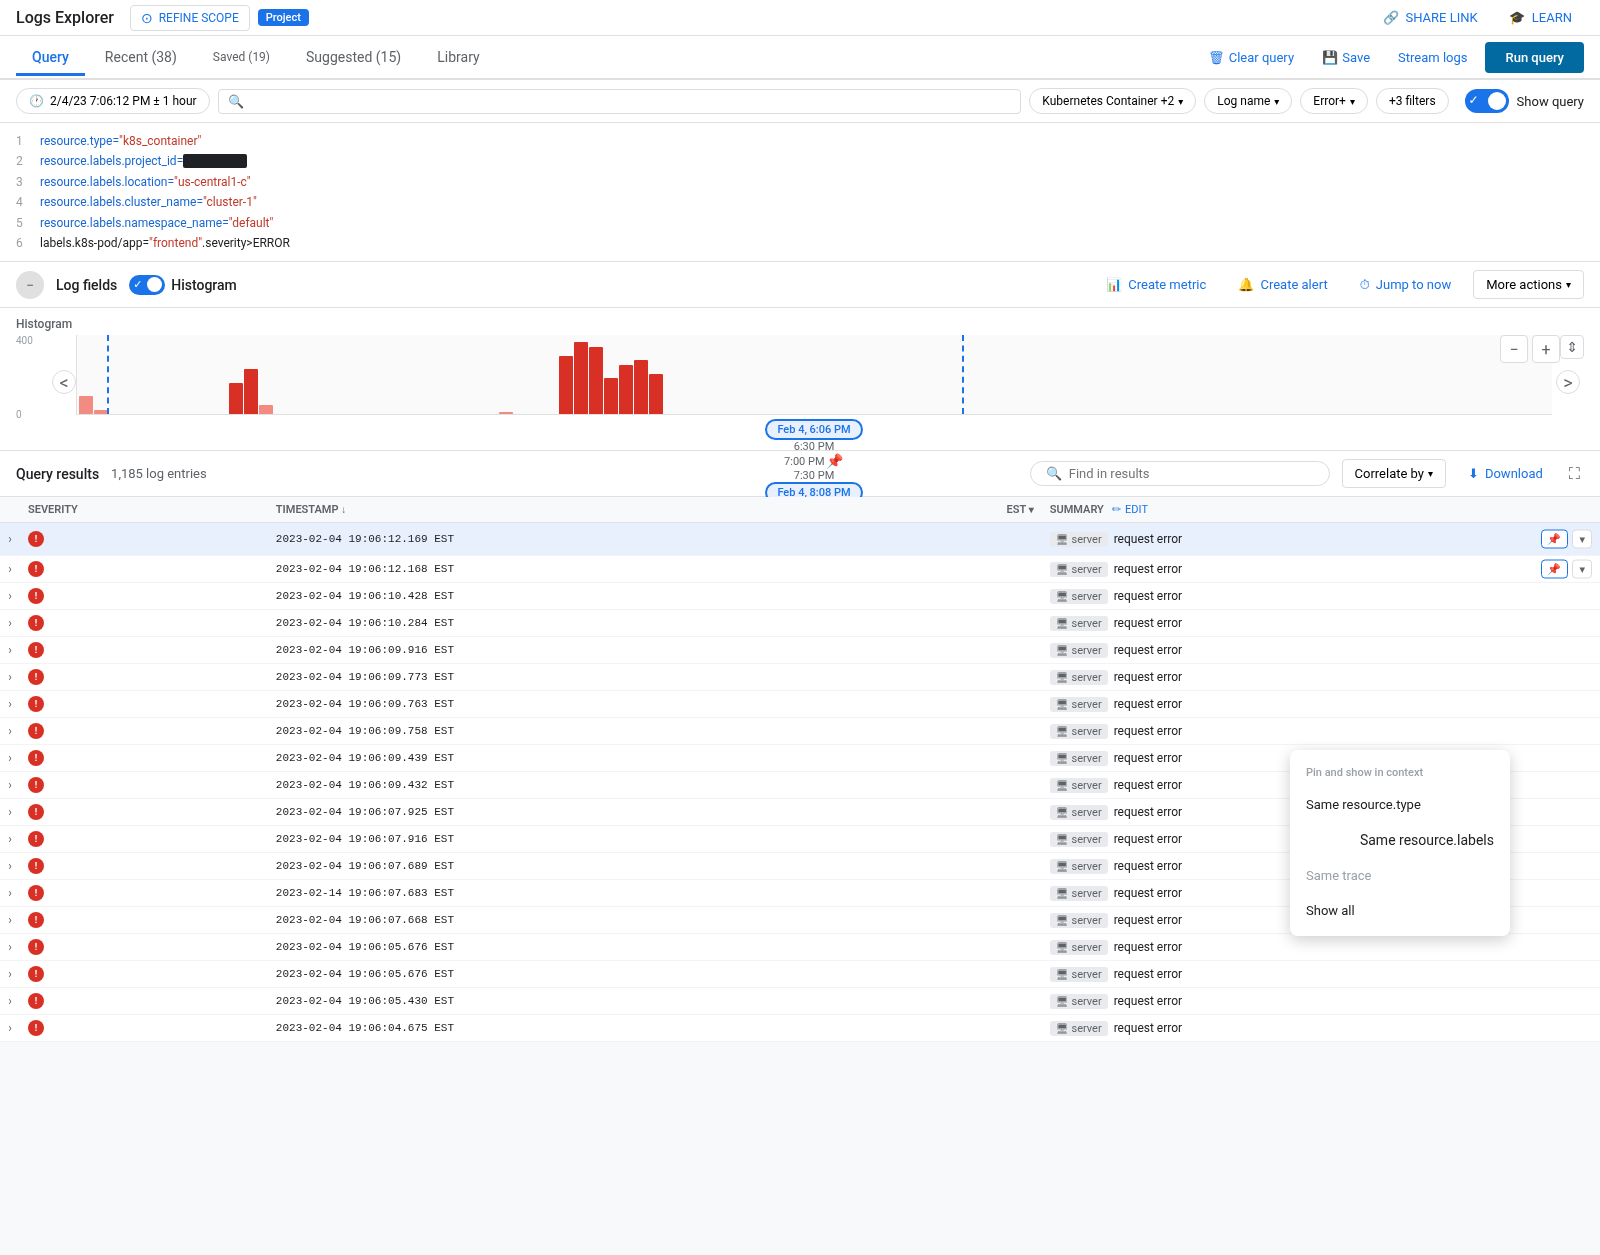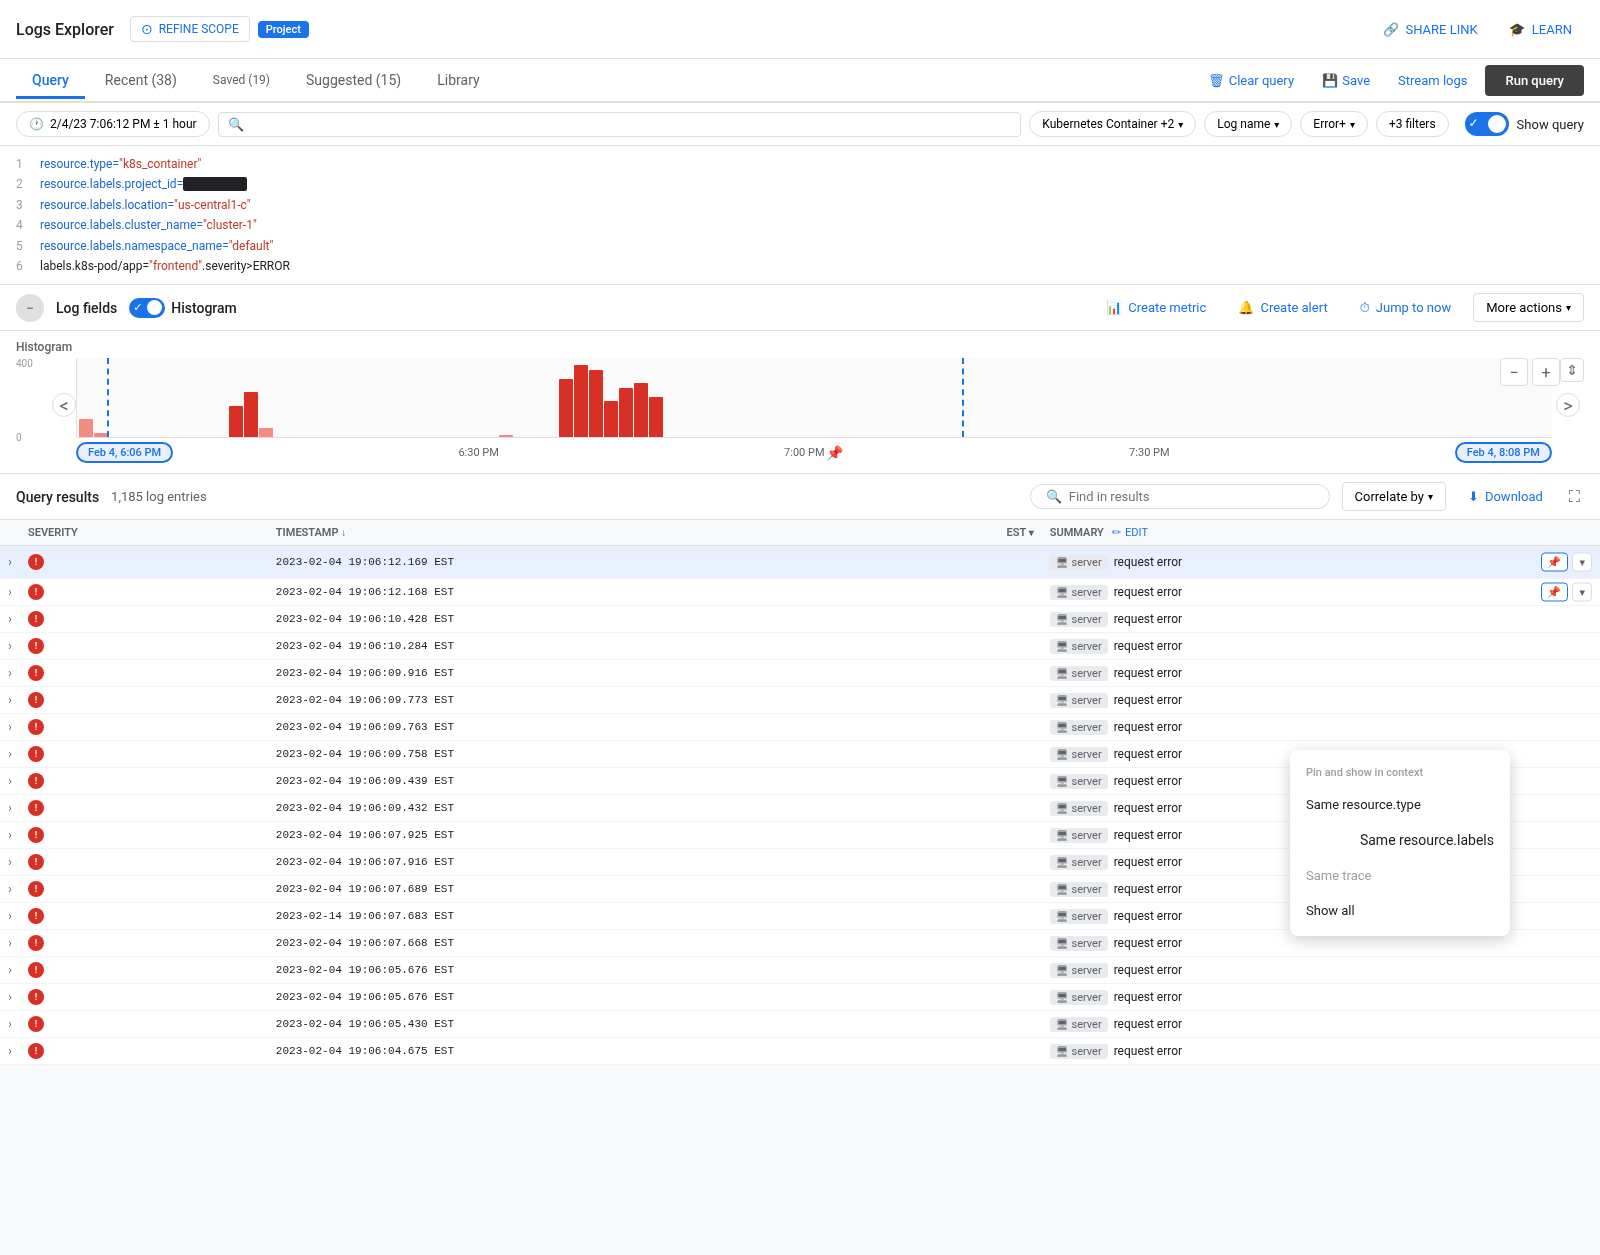--- a/index.html
+++ b/index.html
@@ -1,21 +1,21 @@
 <!DOCTYPE html>
 <html><head>
   <meta charset="utf-8">
   <style>
     * { box-sizing: border-box; margin: 0; padding: 0; font-family: 'Google Sans', Roboto, Arial, sans-serif; }
     body { background: #f8f9fa; color: #202124; font-size: 13px; overflow: hidden; width: 1600px; min-height: 1255px; }
   </style>
 </head>
 <body>
 
-<div style="display:flex;align-items:center;padding:0 16px;height:59px;background:#fff;border-bottom:1px solid #e0e0e0;gap:8px;">
+<div style="display:flex;align-items:center;padding:0 16px;height:36px;background:#fff;border-bottom:1px solid #e0e0e0;gap:8px;">
   <span style="font-size:16px;font-weight:500;color:#202124;margin-right:8px;">Logs Explorer</span>
   <button style="display:flex;align-items:center;gap:6px;border:1px solid #dadce0;border-radius:4px;padding:4px 10px;font-size:12px;color:#1a73e8;cursor:pointer;background:#fff;">
     <span style="font-size:14px;">⊙</span>
     <span>REFINE SCOPE</span>
   </button>
   <span style="background:#1a73e8;color:#fff;border-radius:4px;padding:2px 8px;font-size:11px;font-weight:500;">Project</span>
   <div style="flex:1;"></div>
   <button style="display:flex;align-items:center;gap:6px;color:#1a73e8;font-size:13px;cursor:pointer;background:transparent;border:none;padding:6px 12px;">
     <span>🔗</span>
     <span>SHARE LINK</span>
@@ -47,21 +47,21 @@
       <span>🗑</span>
       <span>Clear query</span>
     </button>
     <button style="display:flex;align-items:center;gap:4px;color:#1a73e8;font-size:13px;cursor:pointer;background:transparent;border:none;padding:6px 10px;">
       <span>💾</span>
       <span>Save</span>
     </button>
     <button style="display:flex;align-items:center;gap:4px;color:#1a73e8;font-size:13px;cursor:pointer;background:transparent;border:none;padding:6px 10px;">
       <span>Stream logs</span>
     </button>
-    <button style="background:#404040;color:#fff;border-radius:4px;padding:8px 20px;font-size:13px;font-weight:500;cursor:pointer;border:none;">
+    <button style="background:#0369a1;color:#fff;border-radius:4px;padding:8px 20px;font-size:13px;font-weight:500;cursor:pointer;border:none;">
       <span>Run query</span>
     </button>
   </div>
 </div>
 
 <div style="display:flex;align-items:center;padding:8px 16px;background:#fff;border-bottom:1px solid #e0e0e0;gap:8px;flex-wrap:nowrap;">
   <button style="display:flex;align-items:center;gap:6px;border:1px solid #dadce0;border-radius:20px;padding:5px 12px;font-size:12px;cursor:pointer;background:#fff;white-space:nowrap;">
     <span>🕐</span>
     <span>2/4/23 7:06:12 PM ± 1 hour</span>
   </button>
@@ -219,21 +219,21 @@
           <div style="background: transparent; width: 14px; flex-shrink: 0; border-radius: 1px 1px 0px 0px; height: 0px; min-width: 10px;"></div>
           <div style="background: transparent; width: 14px; flex-shrink: 0; border-radius: 1px 1px 0px 0px; height: 0px; min-width: 10px;"></div>
           <div style="background: transparent; width: 14px; flex-shrink: 0; border-radius: 1px 1px 0px 0px; height: 0px; min-width: 10px;"></div>
           <div style="background: transparent; width: 14px; flex-shrink: 0; border-radius: 1px 1px 0px 0px; height: 0px; min-width: 10px;"></div>
           <div style="background: transparent; width: 14px; flex-shrink: 0; border-radius: 1px 1px 0px 0px; height: 0px; min-width: 10px;"></div>
           <div style="background: transparent; width: 14px; flex-shrink: 0; border-radius: 1px 1px 0px 0px; height: 0px; min-width: 10px;"></div>
           <div style="background: transparent; width: 14px; flex-shrink: 0; border-radius: 1px 1px 0px 0px; height: 0px; min-width: 10px;"></div>
         </div>
     </div>
 
-    <div style="display:flex;align-items:center;justify-content:space-between;margin-left:60px;margin-right:32px;padding:4px 0;font-size:11px;color:#5f6368;position:relative;">
+    <div style="display:flex;align-items:center;justify-content:space-between;margin-left:60px;margin-right:32px;padding:4px 0;font-size:11px;color:#5f6368;position:relative;flex-direction:column;">
       <div style="background:#e8f0fe;border:2px solid #1a73e8;border-radius:12px;padding:2px 10px;font-size:11px;color:#1a73e8;font-weight:500;white-space:nowrap;">
         <span>Feb 4, 6:06 PM</span>
       </div>
       <span>6:30 PM</span>
       <span style="display:flex;align-items:center;gap:2px;">
         <span>7:00 PM</span>
         <span style="color:#1a73e8;font-size:14px;">📌</span>
       </span>
       <span>7:30 PM</span>
       <div style="background:#e8f0fe;border:2px solid #1a73e8;border-radius:12px;padding:2px 10px;font-size:11px;color:#1a73e8;font-weight:500;white-space:nowrap;">

